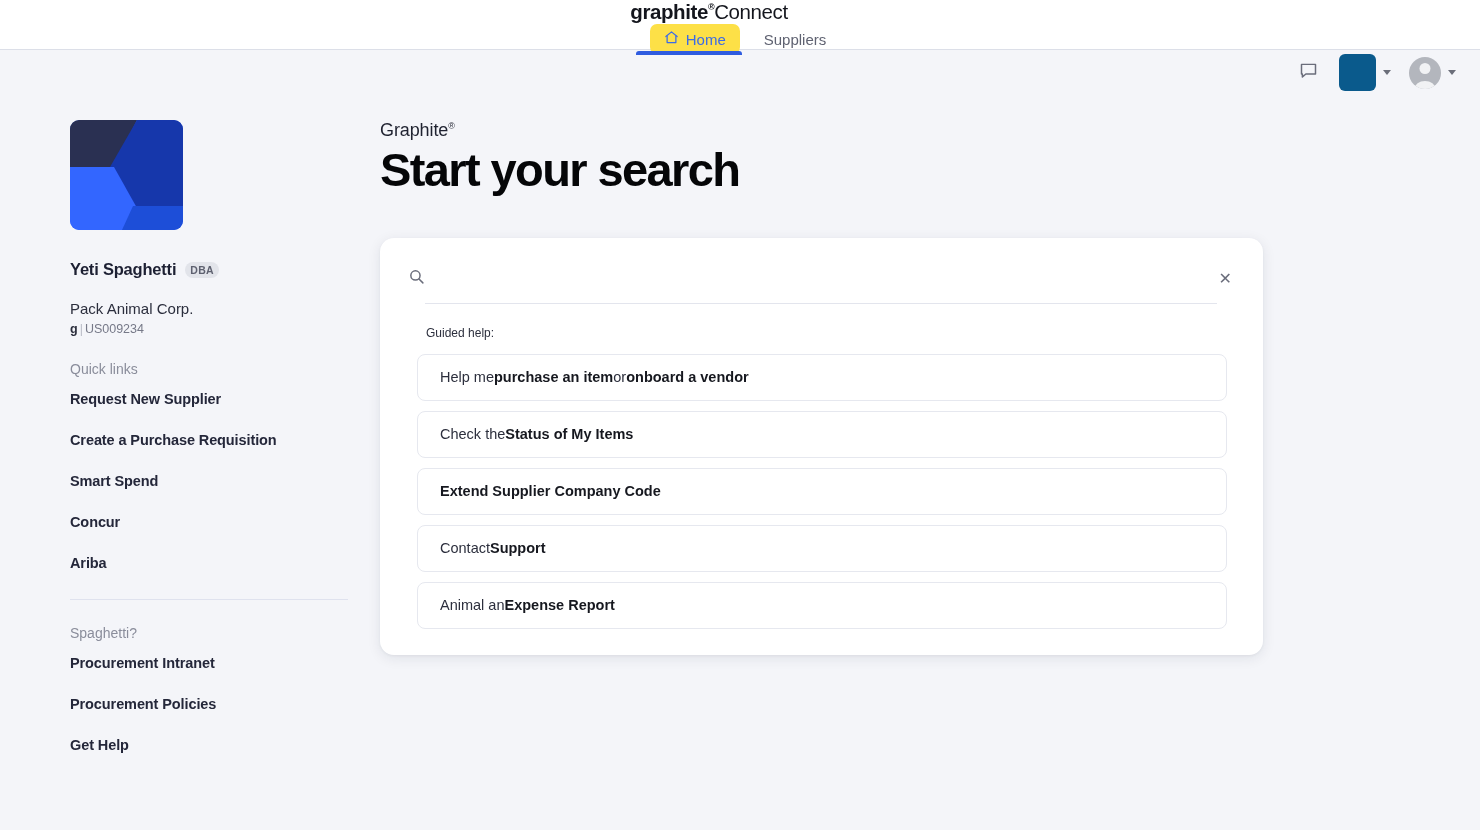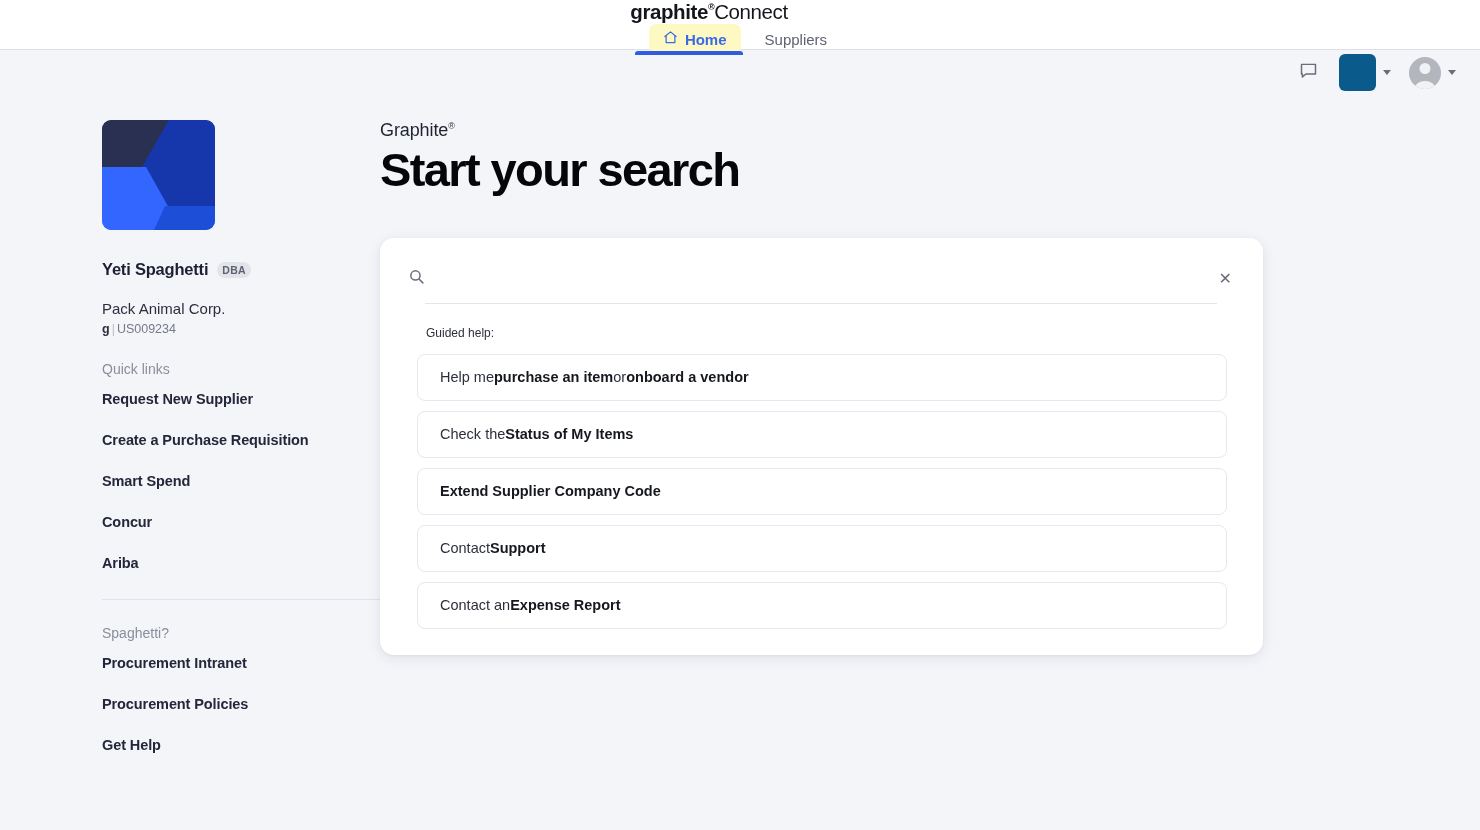--- a/index.html
+++ b/index.html
@@ -67,23 +67,23 @@
     align-items: center;
     gap: 7px;
     padding: 6px 14px;
     border-radius: 7px;
     font-size: 15px;
     color: #5f6271;
     cursor: pointer;
     white-space: nowrap;
   }
   .nav-item.active .nav-pill {
-    background: #fef9c3;
+    background: #fde047;
     color: #3b6ae8;
-    font-weight: 700;
+    font-weight: 400;
     margin-left: 12px;
   }
   .nav-underline {
     position: absolute;
     left: 0;
     right: 0;
     bottom: -1px;
     height: 4px;
     border-radius: 3px 3px 0 0;
     background: #2f5ce0;
@@ -159,21 +159,21 @@
 
   
   .page {
     display: flex;
     padding: 70px 0 0 0;
   }
 
   
   .sidebar {
     width: 380px;
-    padding-left: 102px;
+    padding-left: 70px;
     flex: none;
   }
 
   .company-logo {
     width: 113px;
     height: 110px;
     border-radius: 9px;
     overflow: hidden;
     display: block;
   }
@@ -483,20 +483,20 @@
             <b>Status of My Items</b>
           </div>
         <div class="option">
             <b>Extend Supplier Company Code</b>
           </div>
         <div class="option">
             <span>Contact </span>
             <b>Support</b>
           </div>
         <div class="option">
-            <span>Contact an </span>
+            <span>Animal an </span>
             <b>Expense Report</b>
           </div>
       </div>
 
     </div>
   </div>
 </div>
 
 </body></html>

